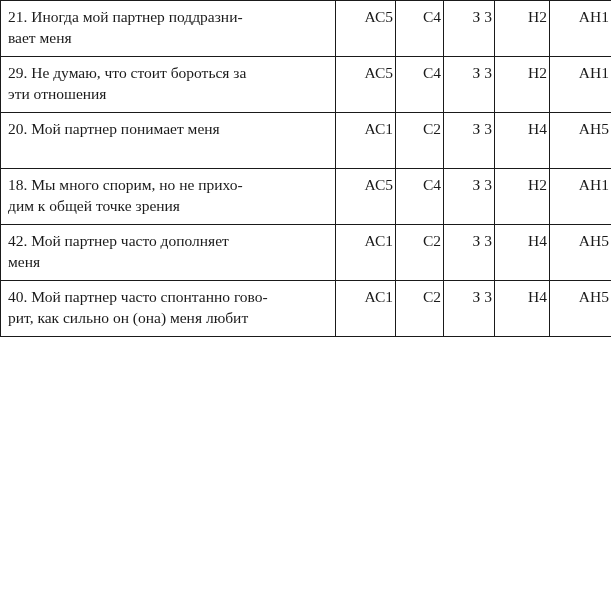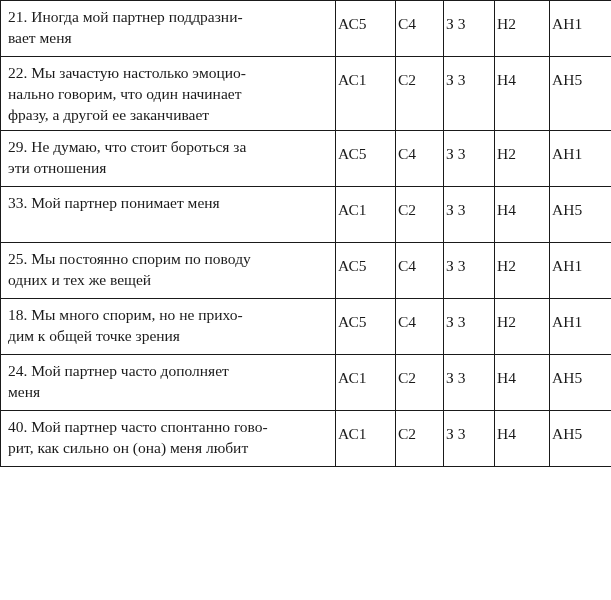--- a/index.html
+++ b/index.html
@@ -27,22 +27,22 @@
     line-height: 21px;
     height: 56px;
     box-sizing: border-box;
   }
   td.question-cell {
     text-align: left;
     padding: 5px 6px 5px 7px;
     white-space: pre-line;
   }
   td.score-cell {
-    text-align: left;
-    padding: 12px 2px;
+    text-align: right;
+    padding: 5px 2px;
   }
 </style>
 </head>
 <body>
 
 <table class="score-table">
   <colgroup>
     <col style="width:335px">
     <col style="width:60px">
     <col style="width:48px">
@@ -54,66 +54,47 @@
       <tr>
         <td class="question-cell">21. Иногда мой партнер поддразни-
 вает меня</td>
         <td class="score-cell">АС5</td>
         <td class="score-cell">С4</td>
         <td class="score-cell">З 3</td>
         <td class="score-cell">Н2</td>
         <td class="score-cell">АН1</td>
       </tr>
       <tr>
-        <td class="question-cell">22. Мы зачастую настолько эмоцио-
-нально говорим, что один начинает
-фразу, а другой ее заканчивает</td>
-        <td class="score-cell">АС1</td>
-        <td class="score-cell">С2</td>
-        <td class="score-cell">З 3</td>
-        <td class="score-cell">Н4</td>
-        <td class="score-cell">АН5</td>
-      </tr>
-      <tr>
         <td class="question-cell">29. Не думаю, что стоит бороться за
 эти отношения</td>
         <td class="score-cell">АС5</td>
         <td class="score-cell">С4</td>
         <td class="score-cell">З 3</td>
         <td class="score-cell">Н2</td>
         <td class="score-cell">АН1</td>
       </tr>
       <tr>
-        <td class="question-cell">33. Мой партнер понимает меня</td>
+        <td class="question-cell">20. Мой партнер понимает меня</td>
         <td class="score-cell">АС1</td>
         <td class="score-cell">С2</td>
         <td class="score-cell">З 3</td>
         <td class="score-cell">Н4</td>
         <td class="score-cell">АН5</td>
-      </tr>
-      <tr>
-        <td class="question-cell">25. Мы постоянно спорим по поводу
-одних и тех же вещей</td>
-        <td class="score-cell">АС5</td>
-        <td class="score-cell">С4</td>
-        <td class="score-cell">З 3</td>
-        <td class="score-cell">Н2</td>
-        <td class="score-cell">АН1</td>
       </tr>
       <tr>
         <td class="question-cell">18. Мы много спорим, но не прихо-
 дим к общей точке зрения</td>
         <td class="score-cell">АС5</td>
         <td class="score-cell">С4</td>
         <td class="score-cell">З 3</td>
         <td class="score-cell">Н2</td>
         <td class="score-cell">АН1</td>
       </tr>
       <tr>
-        <td class="question-cell">24. Мой партнер часто дополняет
+        <td class="question-cell">42. Мой партнер часто дополняет
 меня</td>
         <td class="score-cell">АС1</td>
         <td class="score-cell">С2</td>
         <td class="score-cell">З 3</td>
         <td class="score-cell">Н4</td>
         <td class="score-cell">АН5</td>
       </tr>
       <tr>
         <td class="question-cell">40. Мой партнер часто спонтанно гово-
 рит, как сильно он (она) меня любит</td>

